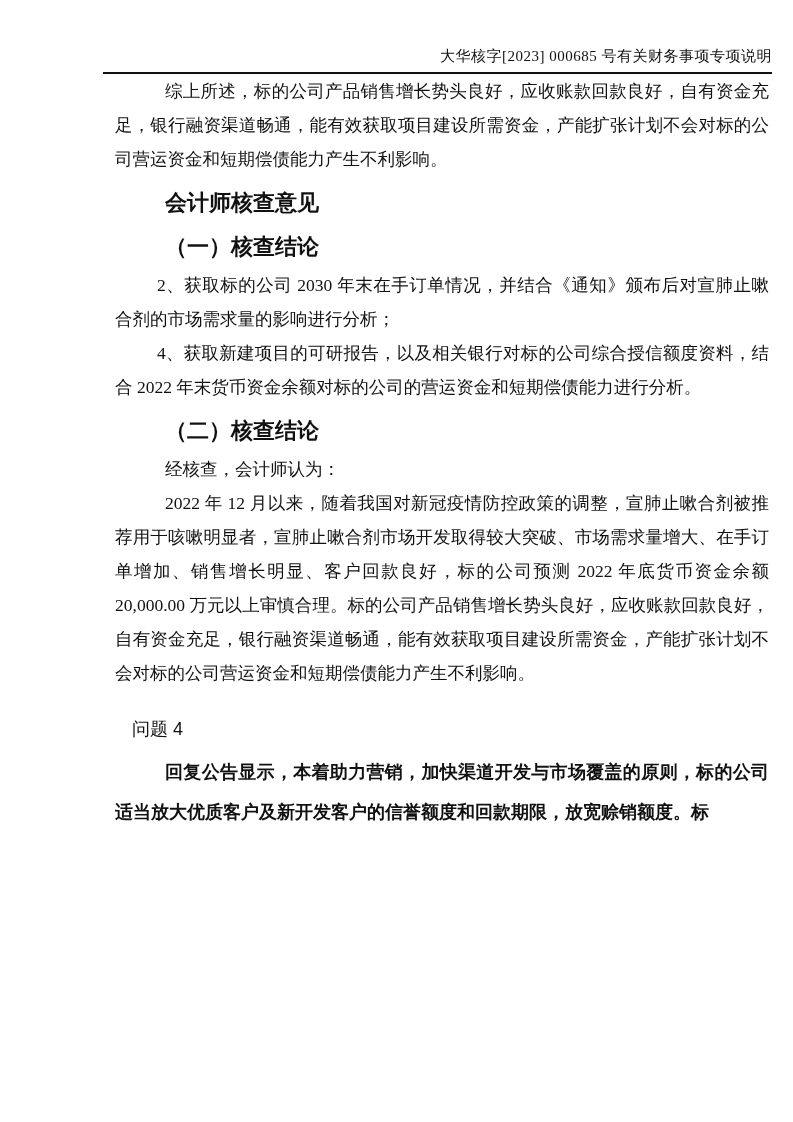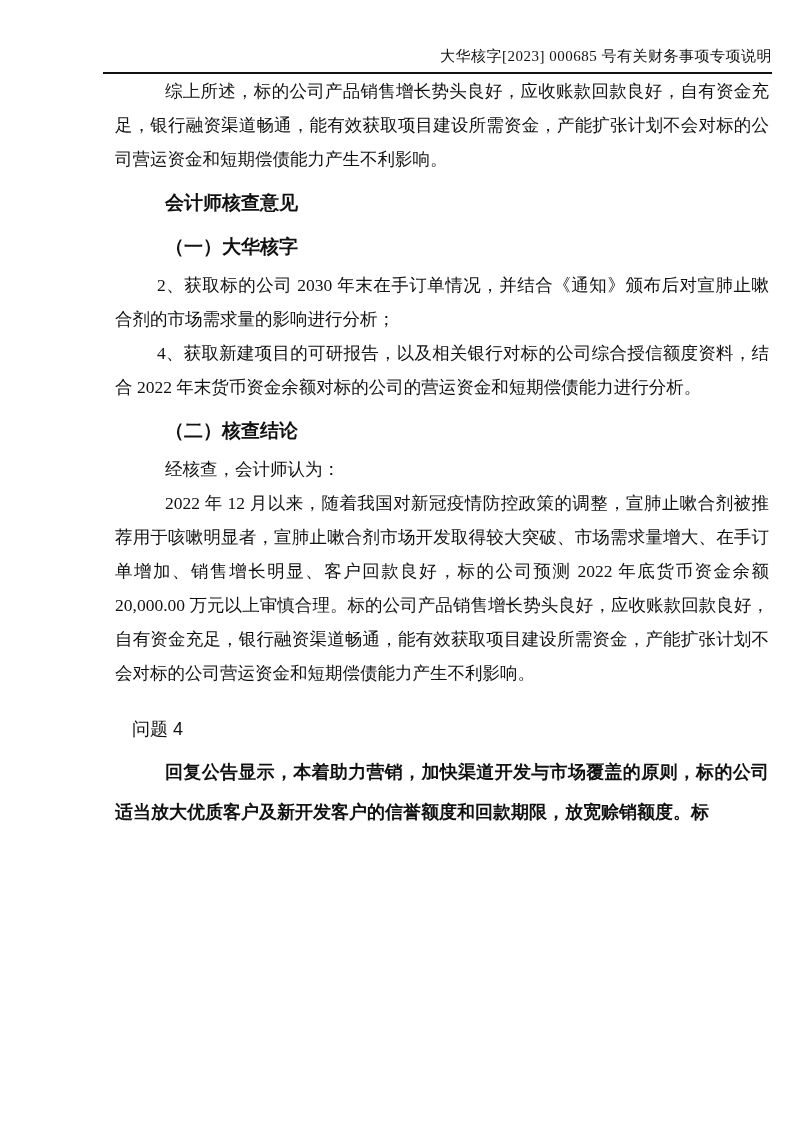--- a/index.html
+++ b/index.html
@@ -42,21 +42,21 @@
     margin-top: 15px;
   }
   .list-item {
     margin: 0;
     text-indent: 42px;
   }
   .section-heading {
     margin: 10px 0 4px 0;
     text-indent: 50px;
     font-weight: bold;
-    font-size: 19px;
+    font-size: 22px;
   }
   .question-heading {
     margin: 22px 0 6px 0;
     text-indent: 17px;
     font-weight: normal;
     font-size: 18px;
     font-family: "Liberation Sans", "DejaVu Sans", sans-serif;
   }
   .para-bold {
     margin: 0;
@@ -83,21 +83,21 @@
 
   <div class="doc-header">大华核字[2023] 000685 号有关财务事项专项说明</div>
 
   <div class="doc-body">
 
 
     <p class="para">综上所述，标的公司产品销售增长势头良好，应收账款回款良好，自有资金充足，银行融资渠道畅通，能有效获取项目建设所需资金，产能扩张计划不会对标的公司营运资金和短期偿债能力产生不利影响。</p>
 
     <div class="section-heading">会计师核查意见</div>
 
-    <div class="section-heading">（一）大华核字</div>
+    <div class="section-heading">（一）核查结论</div>
 
 
     <p class="list-item">2、获取标的公司 2030 年末在手订单情况，并结合《通知》颁布后对宣肺止嗽合剂的市场需求量的影响进行分析；</p>
 
 
     <p class="list-item">4、获取新建项目的可研报告，以及相关银行对标的公司综合授信额度资料，结合 2022 年末货币资金余额对标的公司的营运资金和短期偿债能力进行分析。</p>
 
     <div class="section-heading">（二）核查结论</div>
 
     <p class="para">经核查，会计师认为：</p>

